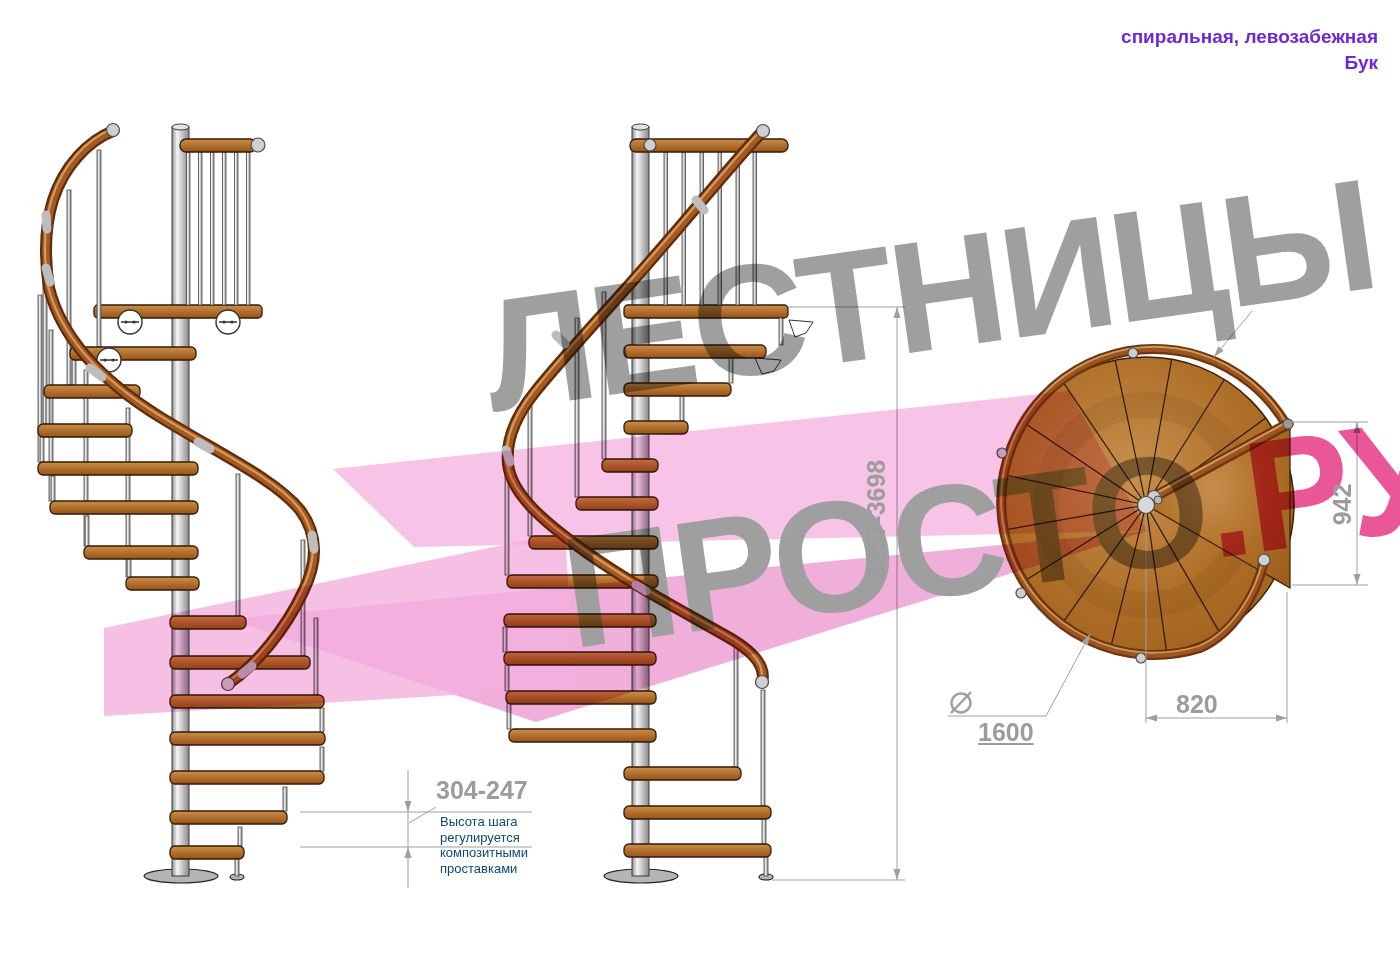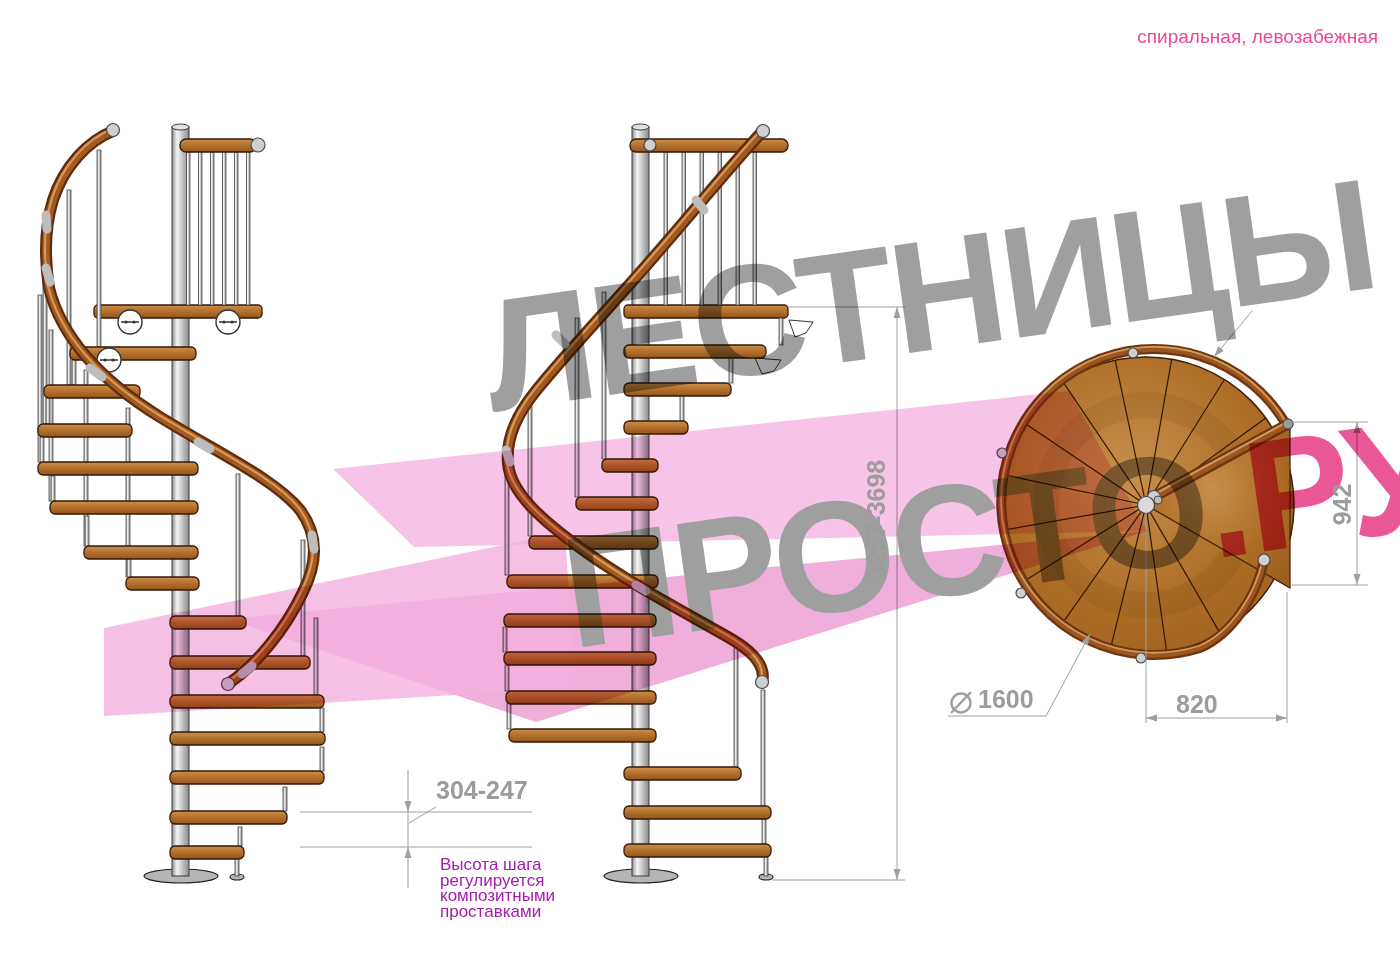--- a/index.html
+++ b/index.html
@@ -18,25 +18,25 @@
   .sleeve{stroke:#bdbdbd;stroke-width:9;stroke-linecap:round;}
   .disc{fill:#fff;stroke:#333;stroke-width:1.4;}
   .dimline{stroke:#9f9f9f;stroke-width:1;fill:none;}
   .dimarrow{fill:#9f9f9f;stroke:none;}
   .rim1{fill:none;stroke:#6f3510;stroke-width:10;stroke-linecap:round;}
   .rim2{fill:none;stroke:#9c5420;stroke-width:5.5;stroke-linecap:round;}
   .rim3{fill:none;stroke:#cf9a58;stroke-width:1.8;stroke-linecap:round;}
   .radial{stroke:#2f1704;stroke-width:1.2;}
   .foot{fill:#b5b5b5;stroke:#222;stroke-width:1.2;}
   
-  .title-block{position:absolute;top:24px;right:22px;text-align:right;color:#ec4899;
-               font-size:19px;line-height:26px;font-weight:400;}
+  .title-block{position:absolute;top:24px;right:22px;text-align:right;color:#6d28d9;
+               font-size:19px;line-height:26px;font-weight:700;}
   .dim-label{position:absolute;color:#9c9c9c;font-weight:bold;font-size:25px;white-space:nowrap;}
   .rot{transform:rotate(-90deg);transform-origin:center;text-align:center;}
-  .note{position:absolute;left:440px;top:857px;width:130px;color:#a21caf;font-size:17px;
+  .note{position:absolute;left:440px;top:814px;width:130px;color:#0c4a6e;font-size:13px;
         line-height:15.5px;white-space:pre-line;}
   
   .watermark{position:absolute;inset:0;mix-blend-mode:multiply;pointer-events:none;}
   .wm-text{position:absolute;font-weight:bold;color:#9f9f9f;font-size:158px;
            letter-spacing:-3px;white-space:nowrap;transform-origin:0 0;}
   .wm1{left:472px;top:268px;transform:rotate(-8deg);}
   .wm2{left:552px;top:505px;transform:rotate(-8deg);}
   .wm-pink{color:#ea5796;}
 </style>
 </head>
@@ -299,25 +299,26 @@
     <polygon points="333,469 1069,391 1147,531 414,547" fill="#f6b9e2" opacity="0.85"></polygon>
     <polygon points="228,619 1147,531 536,722" fill="#eda0d4" opacity="0.85"></polygon>
     <polygon points="104,628 565,532 575,688 104,716" fill="#f4b0de" opacity="0.8"></polygon>
   </svg>
   <div class="wm-text wm1">ЛЕСТНИЦЫ</div>
   <div class="wm-text wm2"><span>ПРОСТО</span><span class="wm-pink">.РУ</span></div>
 </div>
 
 <div class="title-block">
   <div>спиральная, левозабежная</div>
+  <div>Бук</div>
 </div>
 
 <div class="dim-label" style="left:436px;top:776px;">304-247</div>
 <div class="note">Высота шага
 регулируется
 композитными
 проставками</div>
 <div class="dim-label rot" style="left:806px;top:505px;width:140px;">3257-3698</div>
 <div class="dim-label rot" style="left:1302px;top:490px;width:80px;">942</div>
 <div class="dim-label" style="left:1176px;top:690px;width:80px;text-align:left;">820</div>
-<div class="dim-label" style="left:978px;top:685px;">1600</div>
+<div class="dim-label" style="left:978px;top:718px;text-decoration:underline;">1600</div>
 
 </div>
 
 </body></html>

